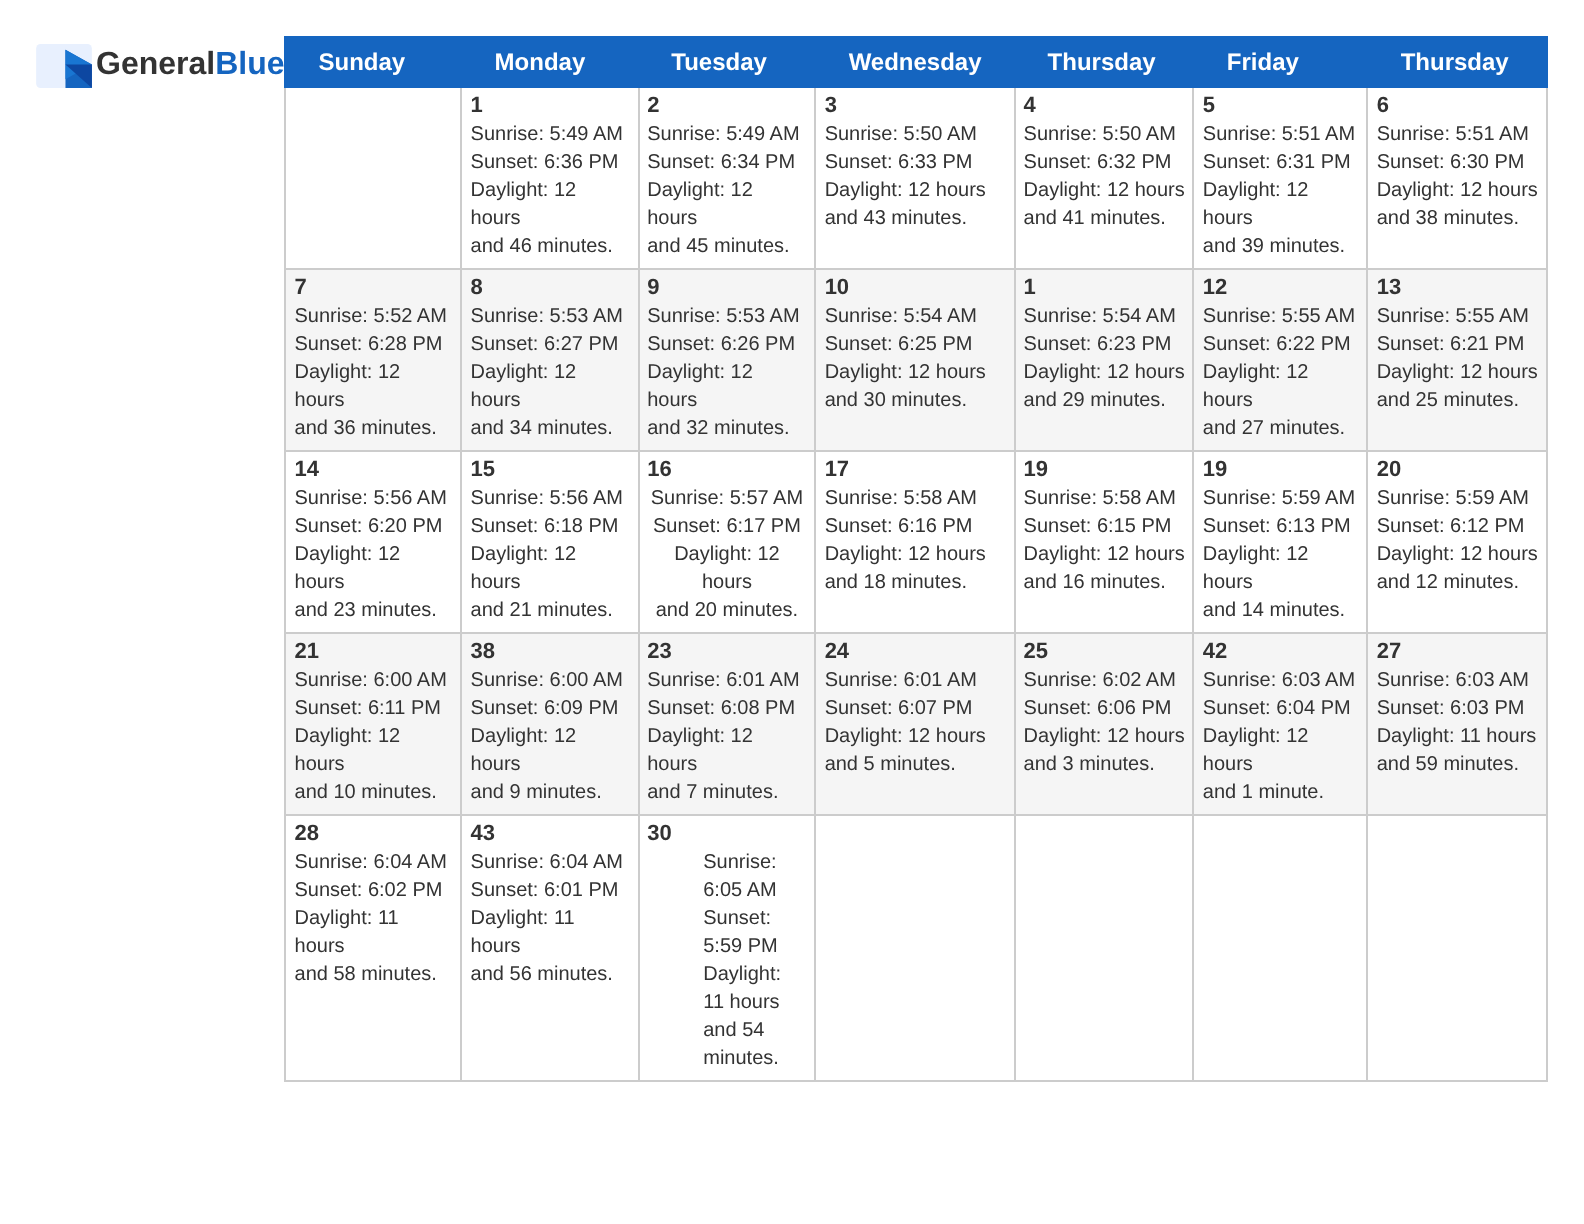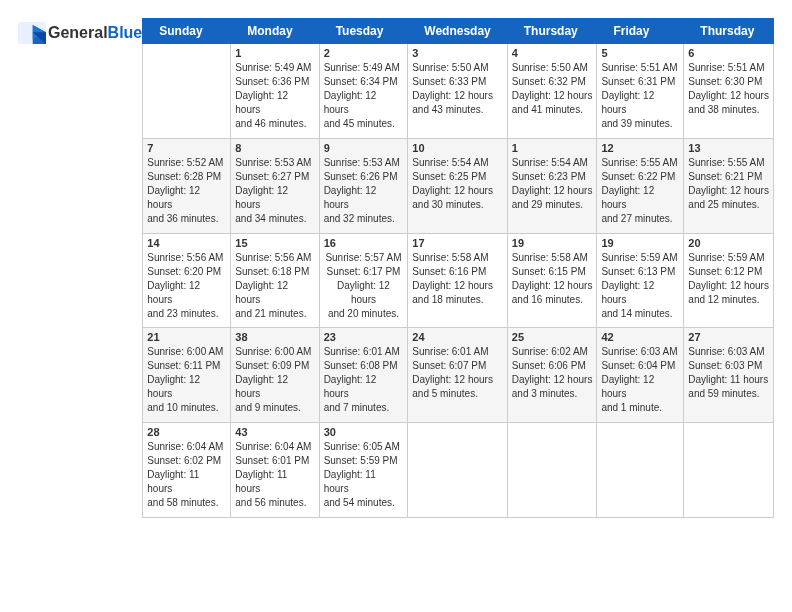--- a/index.html
+++ b/index.html
@@ -338,21 +338,21 @@
           </td>
           <td>
             <span class="day-number">43</span>
             <div class="day-info" style="white-space: pre-line;">Sunrise: 6:04 AM
 Sunset: 6:01 PM
 Daylight: 11 hours
 and 56 minutes.</div>
           </td>
           <td>
             <span class="day-number">30</span>
-            <div class="day-info" style="white-space: pre-line;">Sunrise: 6:05 AM
+            <div class="day-info" style="white-space: pre-line; margin-left: 28px;">Sunrise: 6:05 AM
 Sunset: 5:59 PM
 Daylight: 11 hours
 and 54 minutes.</div>
           </td>
           <td class="empty-cell"></td>
           <td class="empty-cell"></td>
           <td class="empty-cell"></td>
           <td class="empty-cell"></td>
         </tr>
       </tbody>

